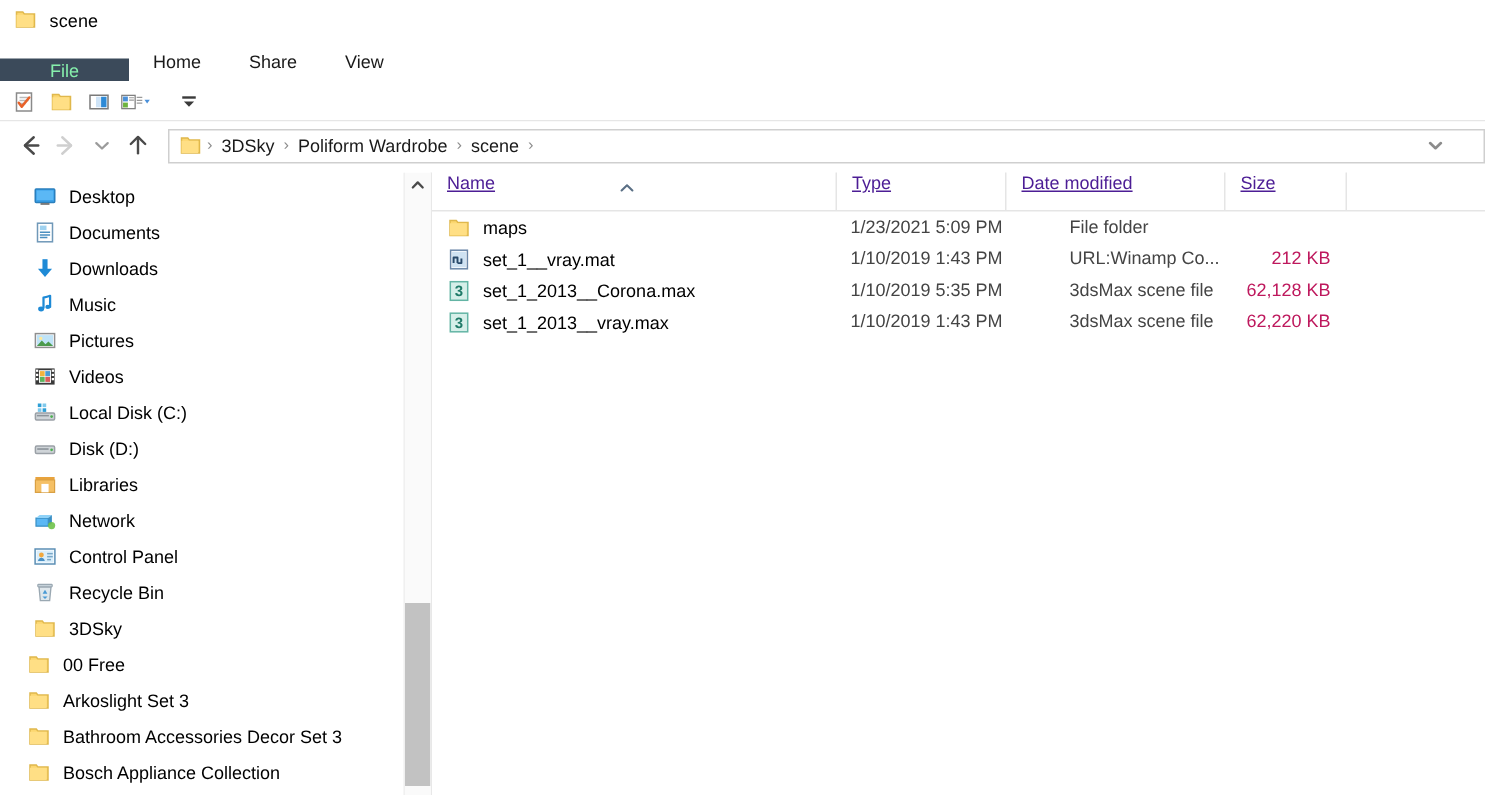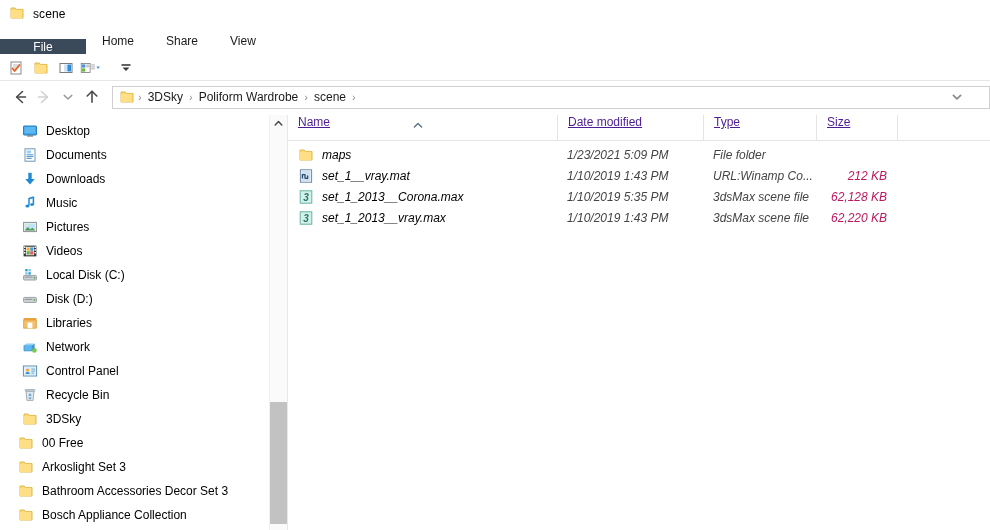--- a/index.html
+++ b/index.html
@@ -22,21 +22,21 @@
   
   .tabbar{
     height:26px;display:flex;align-items:stretch;background:#ffffff;
     border-bottom:1px solid #ffffff;
   }
   .tab{
     display:flex;align-items:center;justify-content:center;
     font-size:12px;color:#1a1a1a;padding:0 16px;cursor:default;
   }
   .tab.file{
-    background:#3b4a5a;color:#ffffff;min-width:54px;margin-top:11px;
+    background:#3b4a5a;color:#86efac;min-width:54px;margin-top:11px;
   }
 
   
   .qat{
     height:25px;display:flex;align-items:center;gap:4px;
     padding-left:5px;background:#ffffff;border-bottom:1px solid #e6e6e6;
   }
   .qat .qi{
     width:21px;height:19px;display:flex;align-items:center;justify-content:center;
     cursor:default;
@@ -129,23 +129,22 @@
   .col-name{width:269px;}
   .col-date{width:146px;}
   .col-type{width:113px;}
   .col-size{width:81px;}
   .sortcaret{
     position:absolute;left:125px;top:2px;width:10px;height:6px;
   }
 
   .rows{padding-top:3px;}
   .row{
-    height:21px;display:flex;align-items:center;cursor:default;
+    height:21px;display:flex;align-items:flex-start;cursor:default;
     box-sizing:border-box;
-    font-style:italic;
   }
   .cell{
     font-size:12px;color:#333;box-sizing:border-box;
     white-space:nowrap;overflow:hidden;
   }
   .c-name{
     width:269px;display:flex;align-items:center;padding-left:10px;color:#000;
   }
   .c-name .fico{
     width:16px;height:16px;margin-right:8px;flex:0 0 16px;
@@ -511,22 +510,22 @@
 
       <div class="colhdr">
         <div class="col col-name">
           <span>Name</span>
           <span class="sortcaret">
             <svg width="10" height="6" viewBox="0 0 10 6">
               <path d="M1.4 5L5 1.5 8.6 5" fill="none" stroke="#5a6f85" stroke-width="1.4" stroke-linecap="round" stroke-linejoin="round"></path>
             </svg>
           </span>
         </div>
+        <div class="col col-type">Type</div>
         <div class="col col-date">Date modified</div>
-        <div class="col col-type">Type</div>
         <div class="col col-size">Size</div>
         <div class="col" style="width:1px;padding:0;"></div>
       </div>
 
       <div class="rows">
 
         <div class="row">
           <div class="cell c-name">
             <span class="fico">
               <svg width="16" height="16" viewBox="0 0 16 16">

